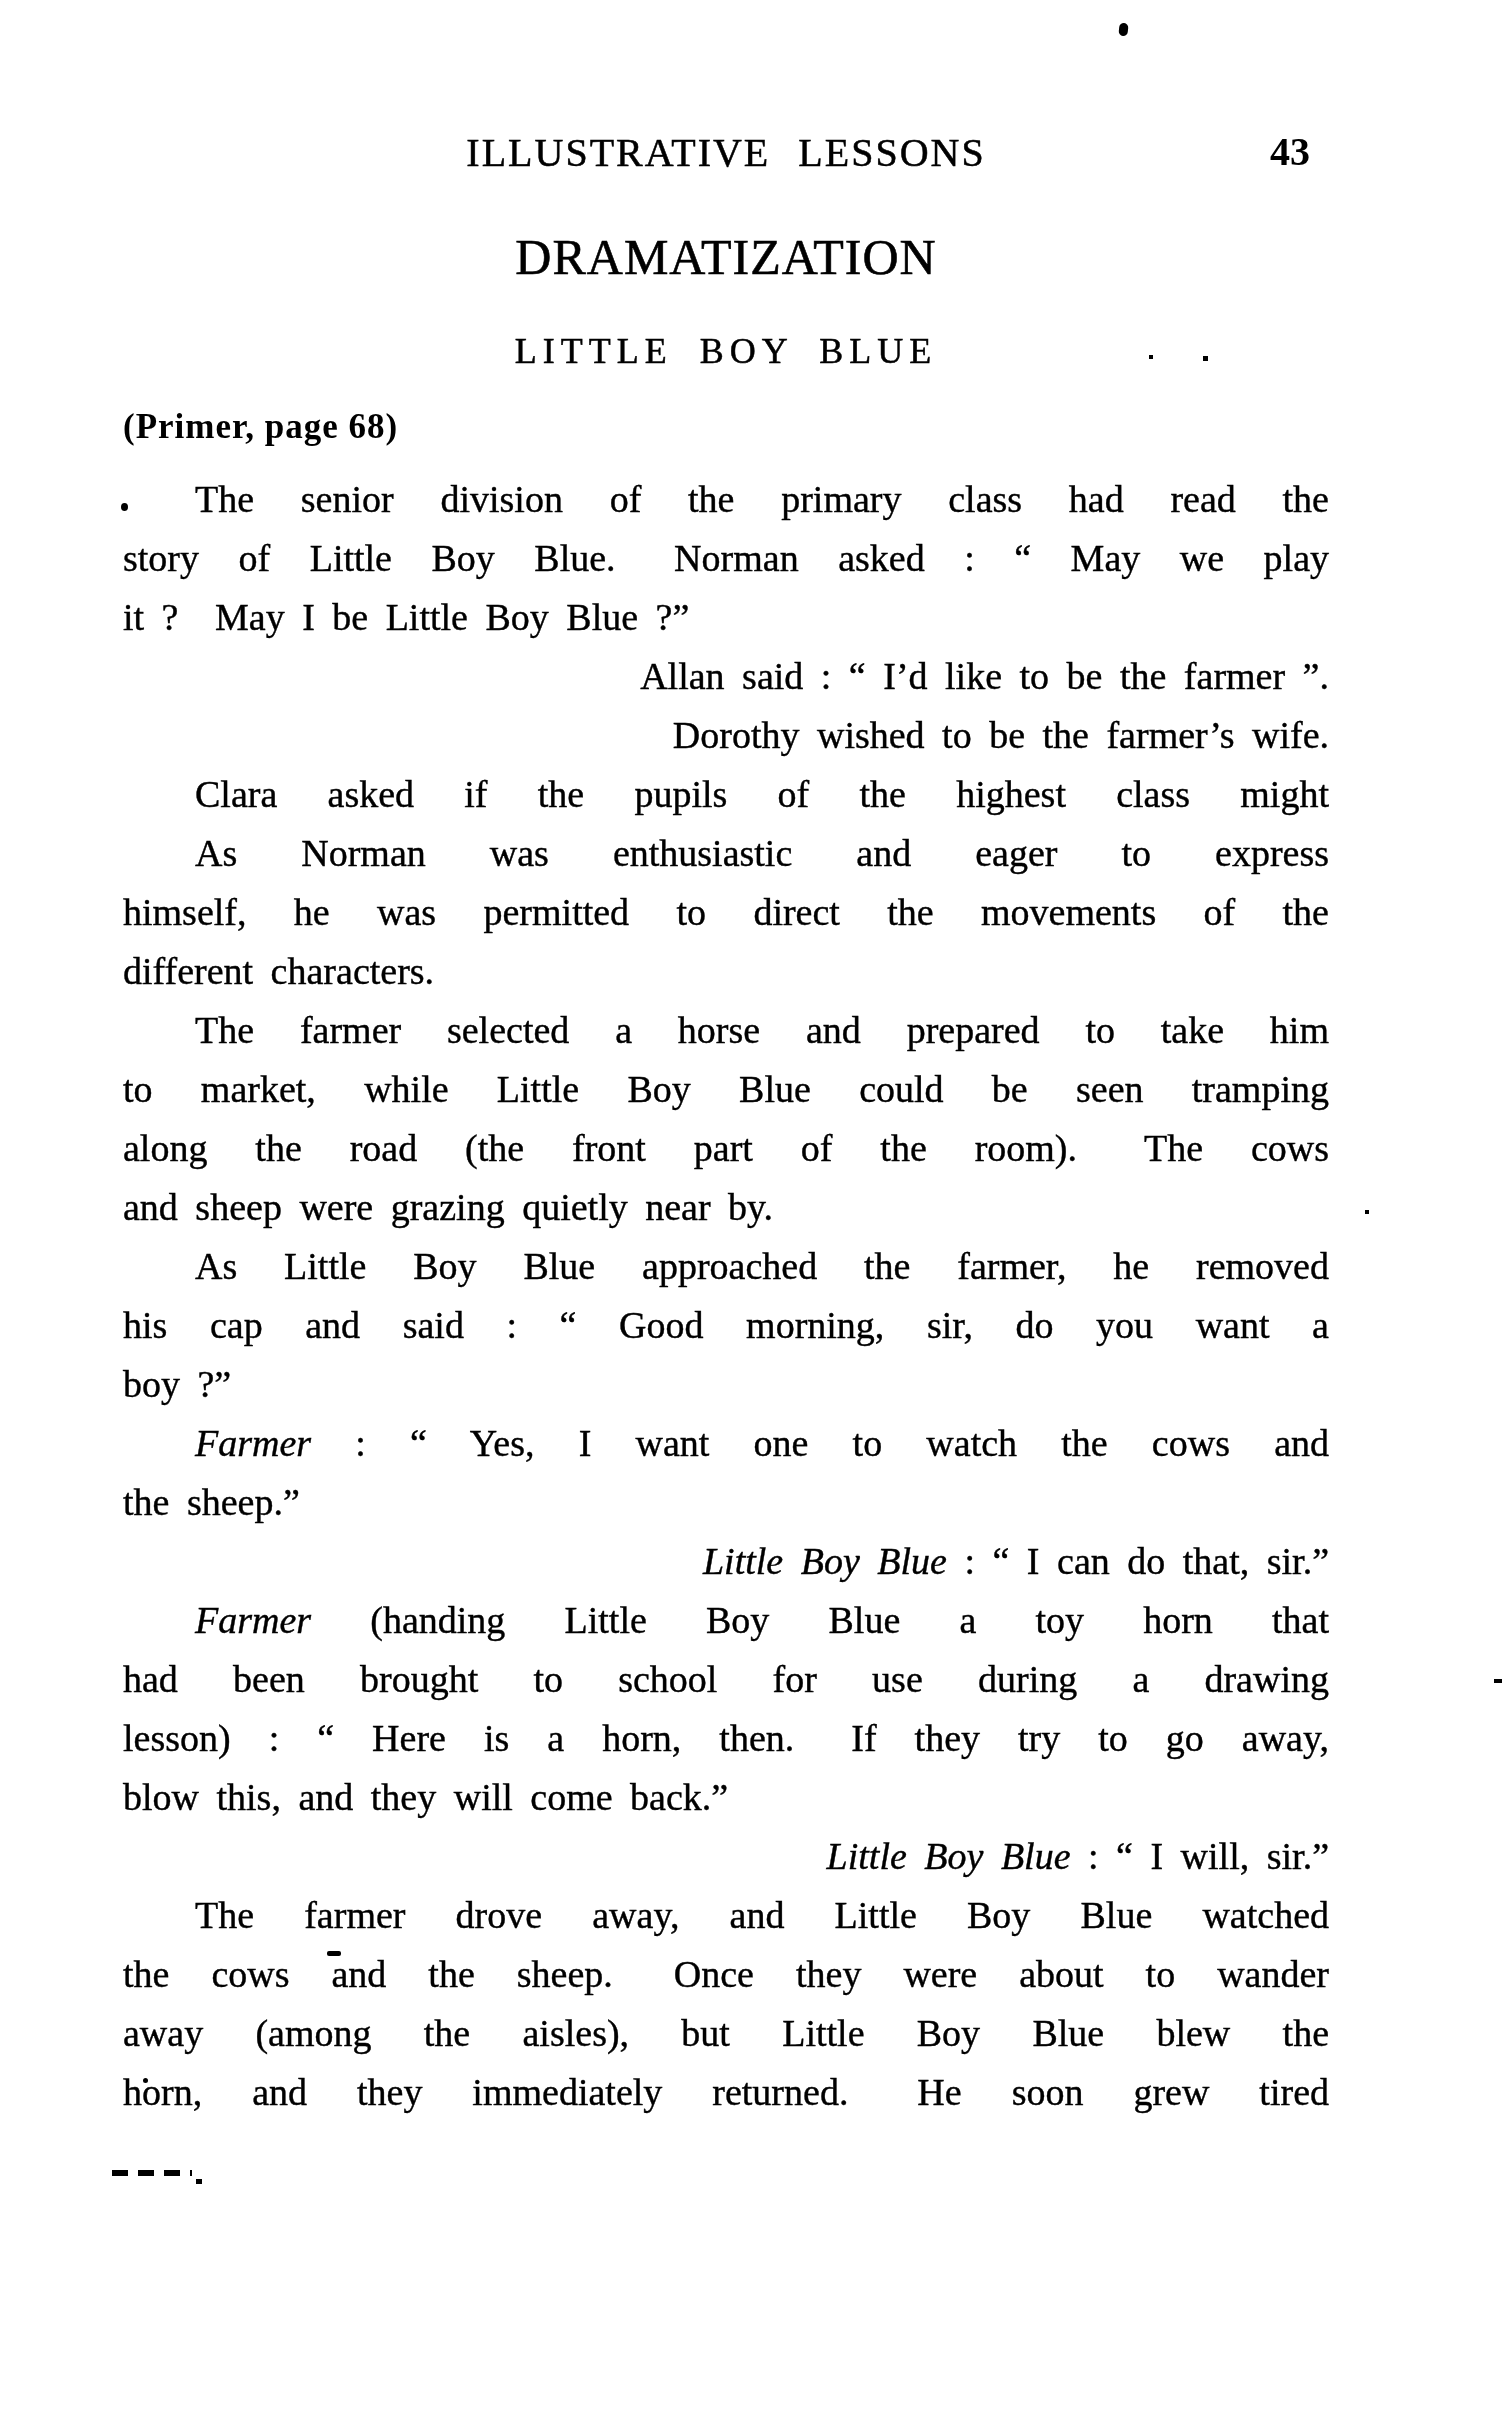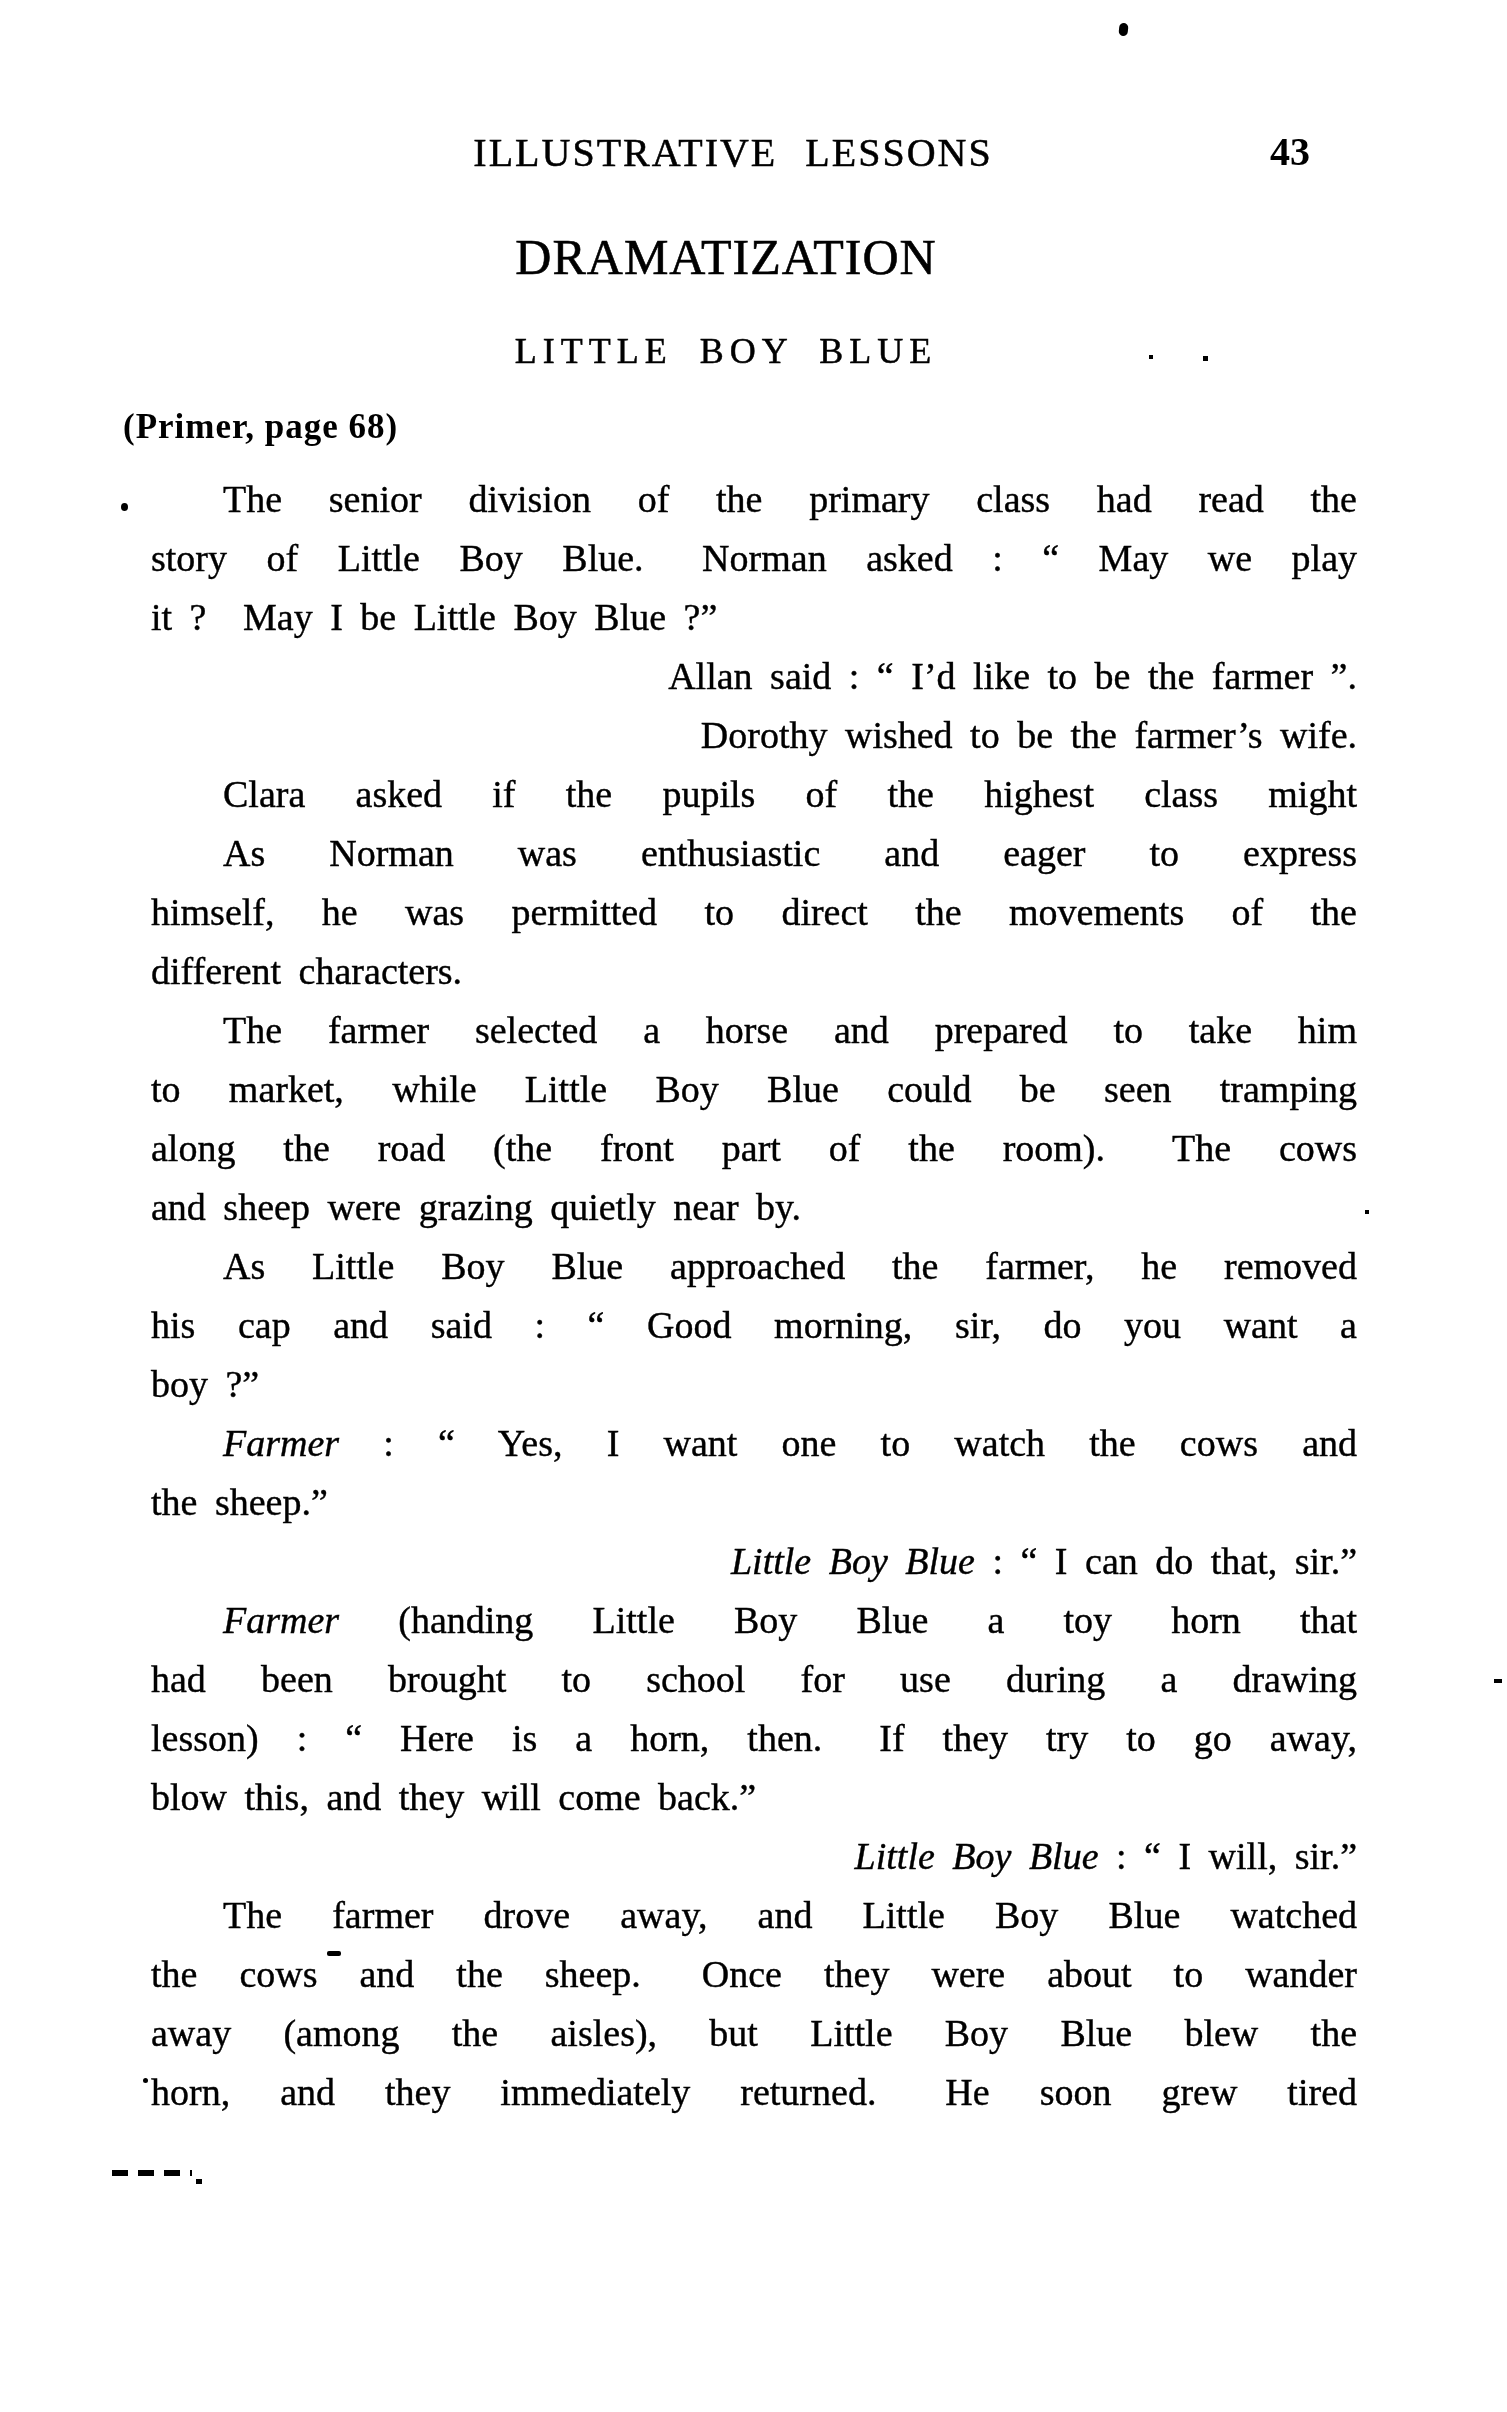--- a/index.html
+++ b/index.html
@@ -5,21 +5,21 @@
   * { margin:0; padding:0; box-sizing:border-box; }
   html, body { background:#ffffff; }
   body {
     width:1507px; height:2412px; position:relative; overflow:hidden;
     font-family:"Liberation Serif","DejaVu Serif",serif;
     color:#000;
   }
   .page { position:absolute; inset:0; background:#fff; }
 
   .running-header {
-    position:absolute; top:133px; left:130px; width:1206px;
+    position:absolute; top:133px; left:123px; width:1206px;
     text-align:center; font-size:40px; line-height:1;
     letter-spacing:2px; word-spacing:16px;
     -webkit-text-stroke:0.5px #000;
   }
   .page-number {
     position:absolute; top:132px; left:1240px; width:100px;
     text-align:center; font-size:40px; font-weight:700; line-height:1;
   }
   .title {
     position:absolute; top:232px; left:123px; width:1206px;
@@ -32,21 +32,21 @@
     letter-spacing:6px; word-spacing:12px; -webkit-text-stroke:0.5px #000;
   }
   .source-note {
     position:absolute; top:409px; left:123px; width:1206px;
     text-align:left; font-size:35px; font-weight:700; line-height:1;
     letter-spacing:1px;
   }
 
   .body-text {
     position:absolute; top:470px; left:123px; width:1206px;
-    font-size:38px; line-height:59px; word-spacing:8px;margin-left:28px;
+    font-size:38px; line-height:59px; word-spacing:8px;
     -webkit-text-stroke:0.4px #000;
   }
   .line { white-space:normal; }
   .line.justify { text-align:justify; text-align-last:justify; }
   .line.indent { text-indent:72px;text-align:right; }
   .it { font-style:italic; }
 
   .artifact { position:absolute; background:#000; }
   #art-apostrophe { left:1119px; top:23px; width:9px; height:13px; border-radius:5px; transform:rotate(6deg); }
   #art-dot-subtitle-a { left:1149px; top:355px; width:4px; height:4px; }

